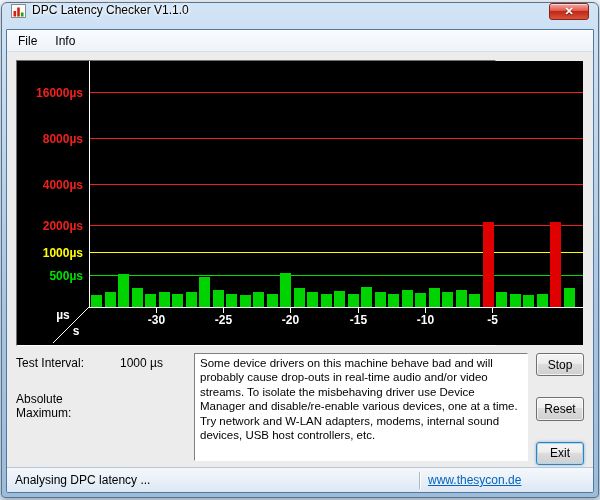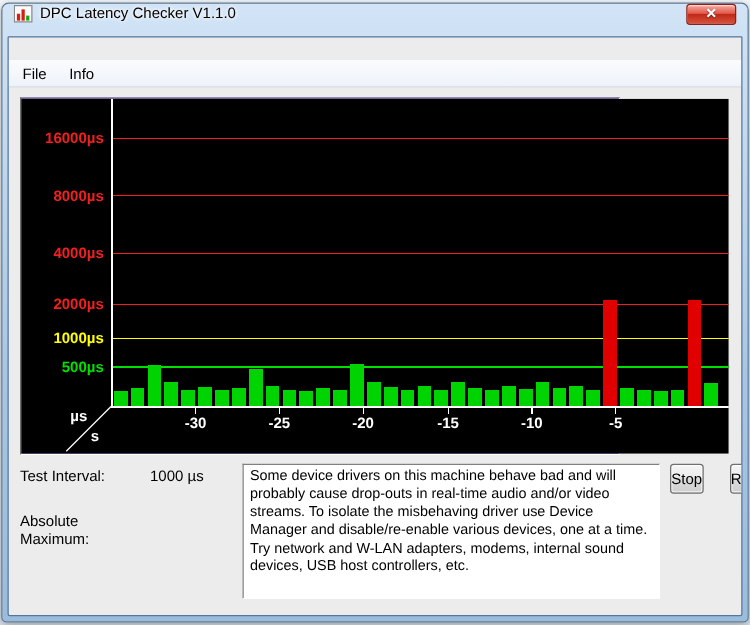--- a/index.html
+++ b/index.html
@@ -23,39 +23,39 @@
     box-shadow:inset 0 1px 0 rgba(255,255,255,.55);cursor:default;}
   .close-btn span{color:#fff;font-size:11px;font-weight:bold;line-height:1;
     text-shadow:0 1px 1px rgba(0,0,0,.5);}
 
   
   .window-inner{height:calc(100% - 26px);border:1px solid #54779b;
     border-radius:1px 1px 2px 2px;overflow:hidden;display:flex;flex-direction:column;
     background:#ececec;}
   .menubar{height:22px;background:linear-gradient(#fafcfe,#eef3f9);
     border-bottom:1px solid #d8dee6;display:flex;align-items:center;
-    font-size:12px;padding-left:2px;margin-top:18px;}
+    font-size:12px;padding-left:2px;}
   .menu-item{padding:3px 9px;color:#000;}
 
   .client{flex:1;padding:8px 9px 0;}
 
   .chart-frame{width:480px;height:286px;border:1px solid;
-    border-color:#707070 #ffffff #ffffff #707070;background:#8b5cf6;line-height:0;}
+    border-color:#707070 #ffffff #ffffff #707070;background:#0ea5e9;line-height:0;}
   .clabel{font:bold 12px "Liberation Sans",sans-serif;}
 
   
   .panel{display:flex;margin-top:7px;height:112px;}
   .stats{width:178px;padding-top:3px;font-size:12px;color:#000;}
   .stat-row{display:flex;margin-bottom:22px;}
   .stat-label{width:104px;}
   .stat-value{white-space:nowrap;}
   .message-box{flex:1;height:108px;margin-right:8px;background:#fff;
     border:1px solid;border-color:#808080 #fff #fff #808080;
     font-size:11.5px;line-height:1.26;padding:2px 5px;color:#000;overflow:hidden;}
-  .btn-col{width:48px;display:flex;flex-direction:row;gap:21px;}
+  .btn-col{width:48px;display:flex;flex-direction:column;gap:21px;}
   .vbtn{width:48px;height:24px;border:1px solid #707070;border-radius:3px;
     background:linear-gradient(#f4f4f4 0%,#ededed 45%,#dddddd 46%,#cfcfcf 100%);
     font:12px "Liberation Sans",sans-serif;color:#000;
     box-shadow:inset 0 0 0 1px rgba(255,255,255,.7);padding:0;}
   .vbtn.focused{border-color:#3c7fb1;
     box-shadow:inset 0 0 0 1px #a9d9f2,0 0 3px #6db3e8;}
 
   
   .statusbar{height:25px;border-top:1px solid #bac7d4;
     background:linear-gradient(#f4f8fc,#dde8f3);display:flex;align-items:center;
@@ -180,15 +180,22 @@
 
         <div class="btn-col">
           <button class="vbtn">Stop</button>
           <button class="vbtn">Reset</button>
           <button class="vbtn focused">Exit</button>
         </div>
 
       </div>
     </div>
 
+    <div class="statusbar">
+      <span class="status-text">Analysing DPC latency ...</span>
+      <span class="status-divider"></span>
+      <span class="status-linkzone">
+        <span class="status-link">www.thesycon.de</span>
+      </span>
+    </div>
 
   </div>
 </div>
 
 </body></html>

